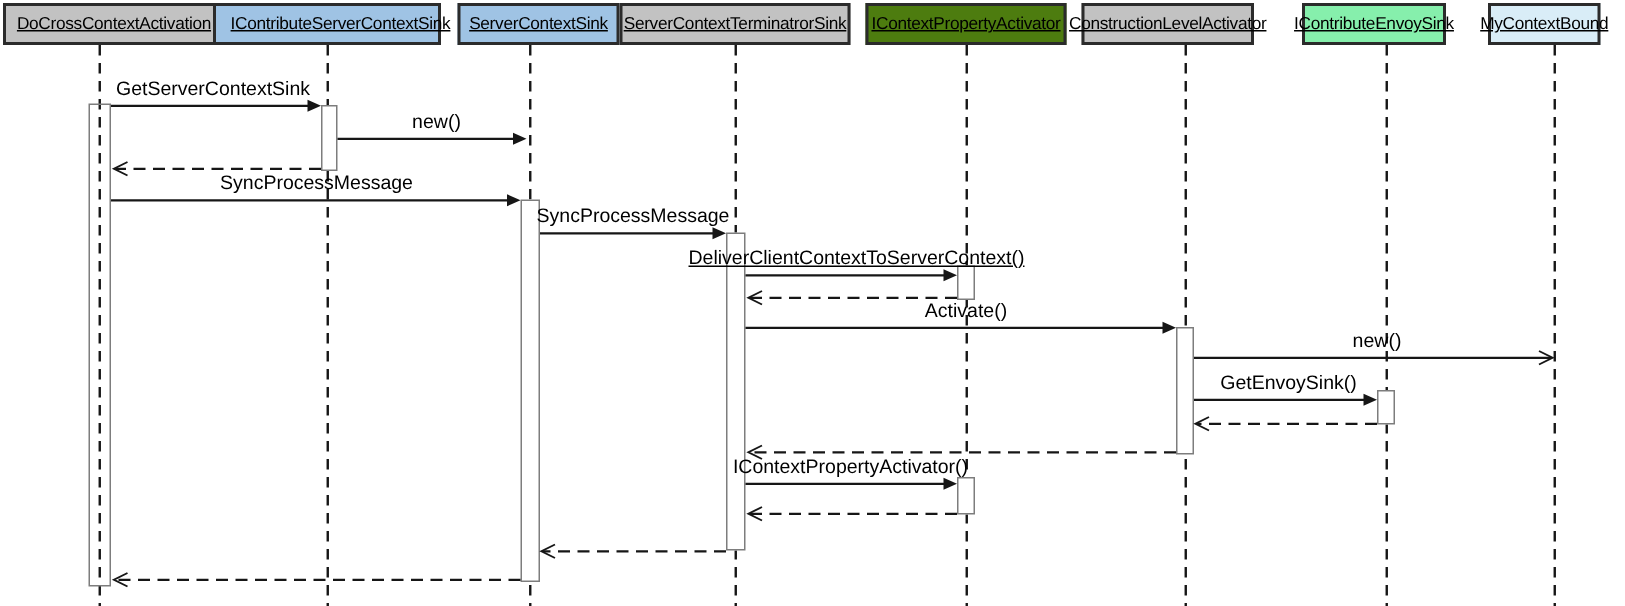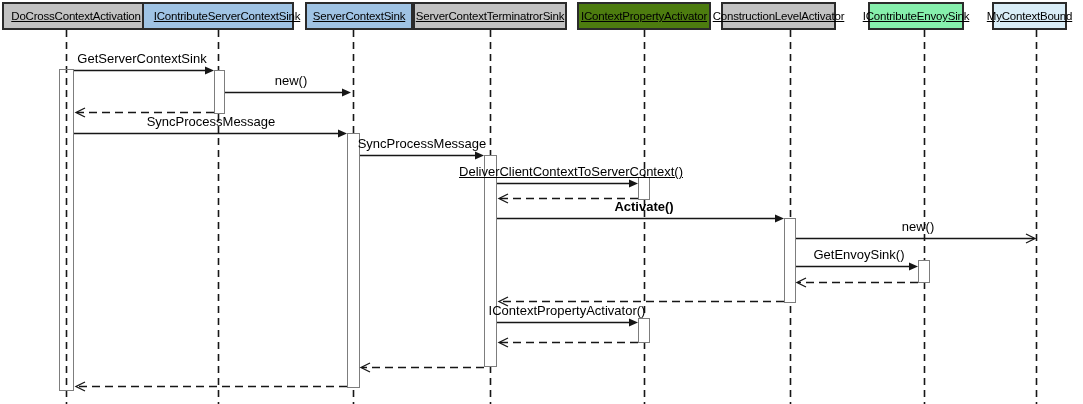--- a/index.html
+++ b/index.html
@@ -106,21 +106,21 @@
       <polyline points="370,363 361,367.5 370,372" fill="none" stroke="#161616" stroke-width="1.3"></polyline>
       <line x1="347" y1="386.5" x2="77" y2="386.5" stroke="#161616" stroke-width="1.5" stroke-dasharray="8,5"></line>
       <polyline points="85,382 76,386.5 85,391" fill="none" stroke="#161616" stroke-width="1.3"></polyline>
     </svg>
   <div class="layer" id="labels">
       <div class="msg-label" style="left: 142px; top: 51px;">GetServerContextSink</div>
       <div class="msg-label" style="left: 291px; top: 73px;">new()</div>
       <div class="msg-label" style="left: 211px; top: 114px;">SyncProcessMessage</div>
       <div class="msg-label" style="left: 422px; top: 136px;">SyncProcessMessage</div>
       <div class="msg-label" style="left: 571px; top: 164px; text-decoration: underline;">DeliverClientContextToServerContext()</div>
-      <div class="msg-label" style="left: 644px; top: 199px; font-weight: bold;">Activate()</div>
+      <div class="msg-label" style="left: 644px; top: 199px;">Activate()</div>
       <div class="msg-label" style="left: 918px; top: 219px;">new()</div>
       <div class="msg-label" style="left: 859px; top: 247px; text-align: center;">GetEnvoySink()</div>
       <div class="msg-label" style="left: 567px; top: 303px;">IContextPropertyActivator()</div>
     </div>
   <div class="layer" id="heads">
       <div class="hbox" style="left: 2px; width: 148px; background: rgb(194, 194, 194); border-color: rgb(43, 43, 43);">DoCrossContextActivation</div>
       <div class="hbox" style="left: 142px; width: 152px; background: rgb(159, 195, 228); border-color: rgb(43, 43, 43); padding-left: 18px;">IContributeServerContextSink</div>
       <div class="hbox" style="left: 305px; width: 108px; background: rgb(159, 195, 228); border-color: rgb(43, 43, 43);">ServerContextSink</div>
       <div class="hbox" style="left: 413px; width: 154px; background: rgb(194, 194, 194); border-color: rgb(43, 43, 43);">ServerContextTerminatrorSink</div>
       <div class="hbox" style="left: 577px; width: 134px; background: #4d7c0f; border-color: rgb(43, 43, 43);">IContextPropertyActivator</div>

